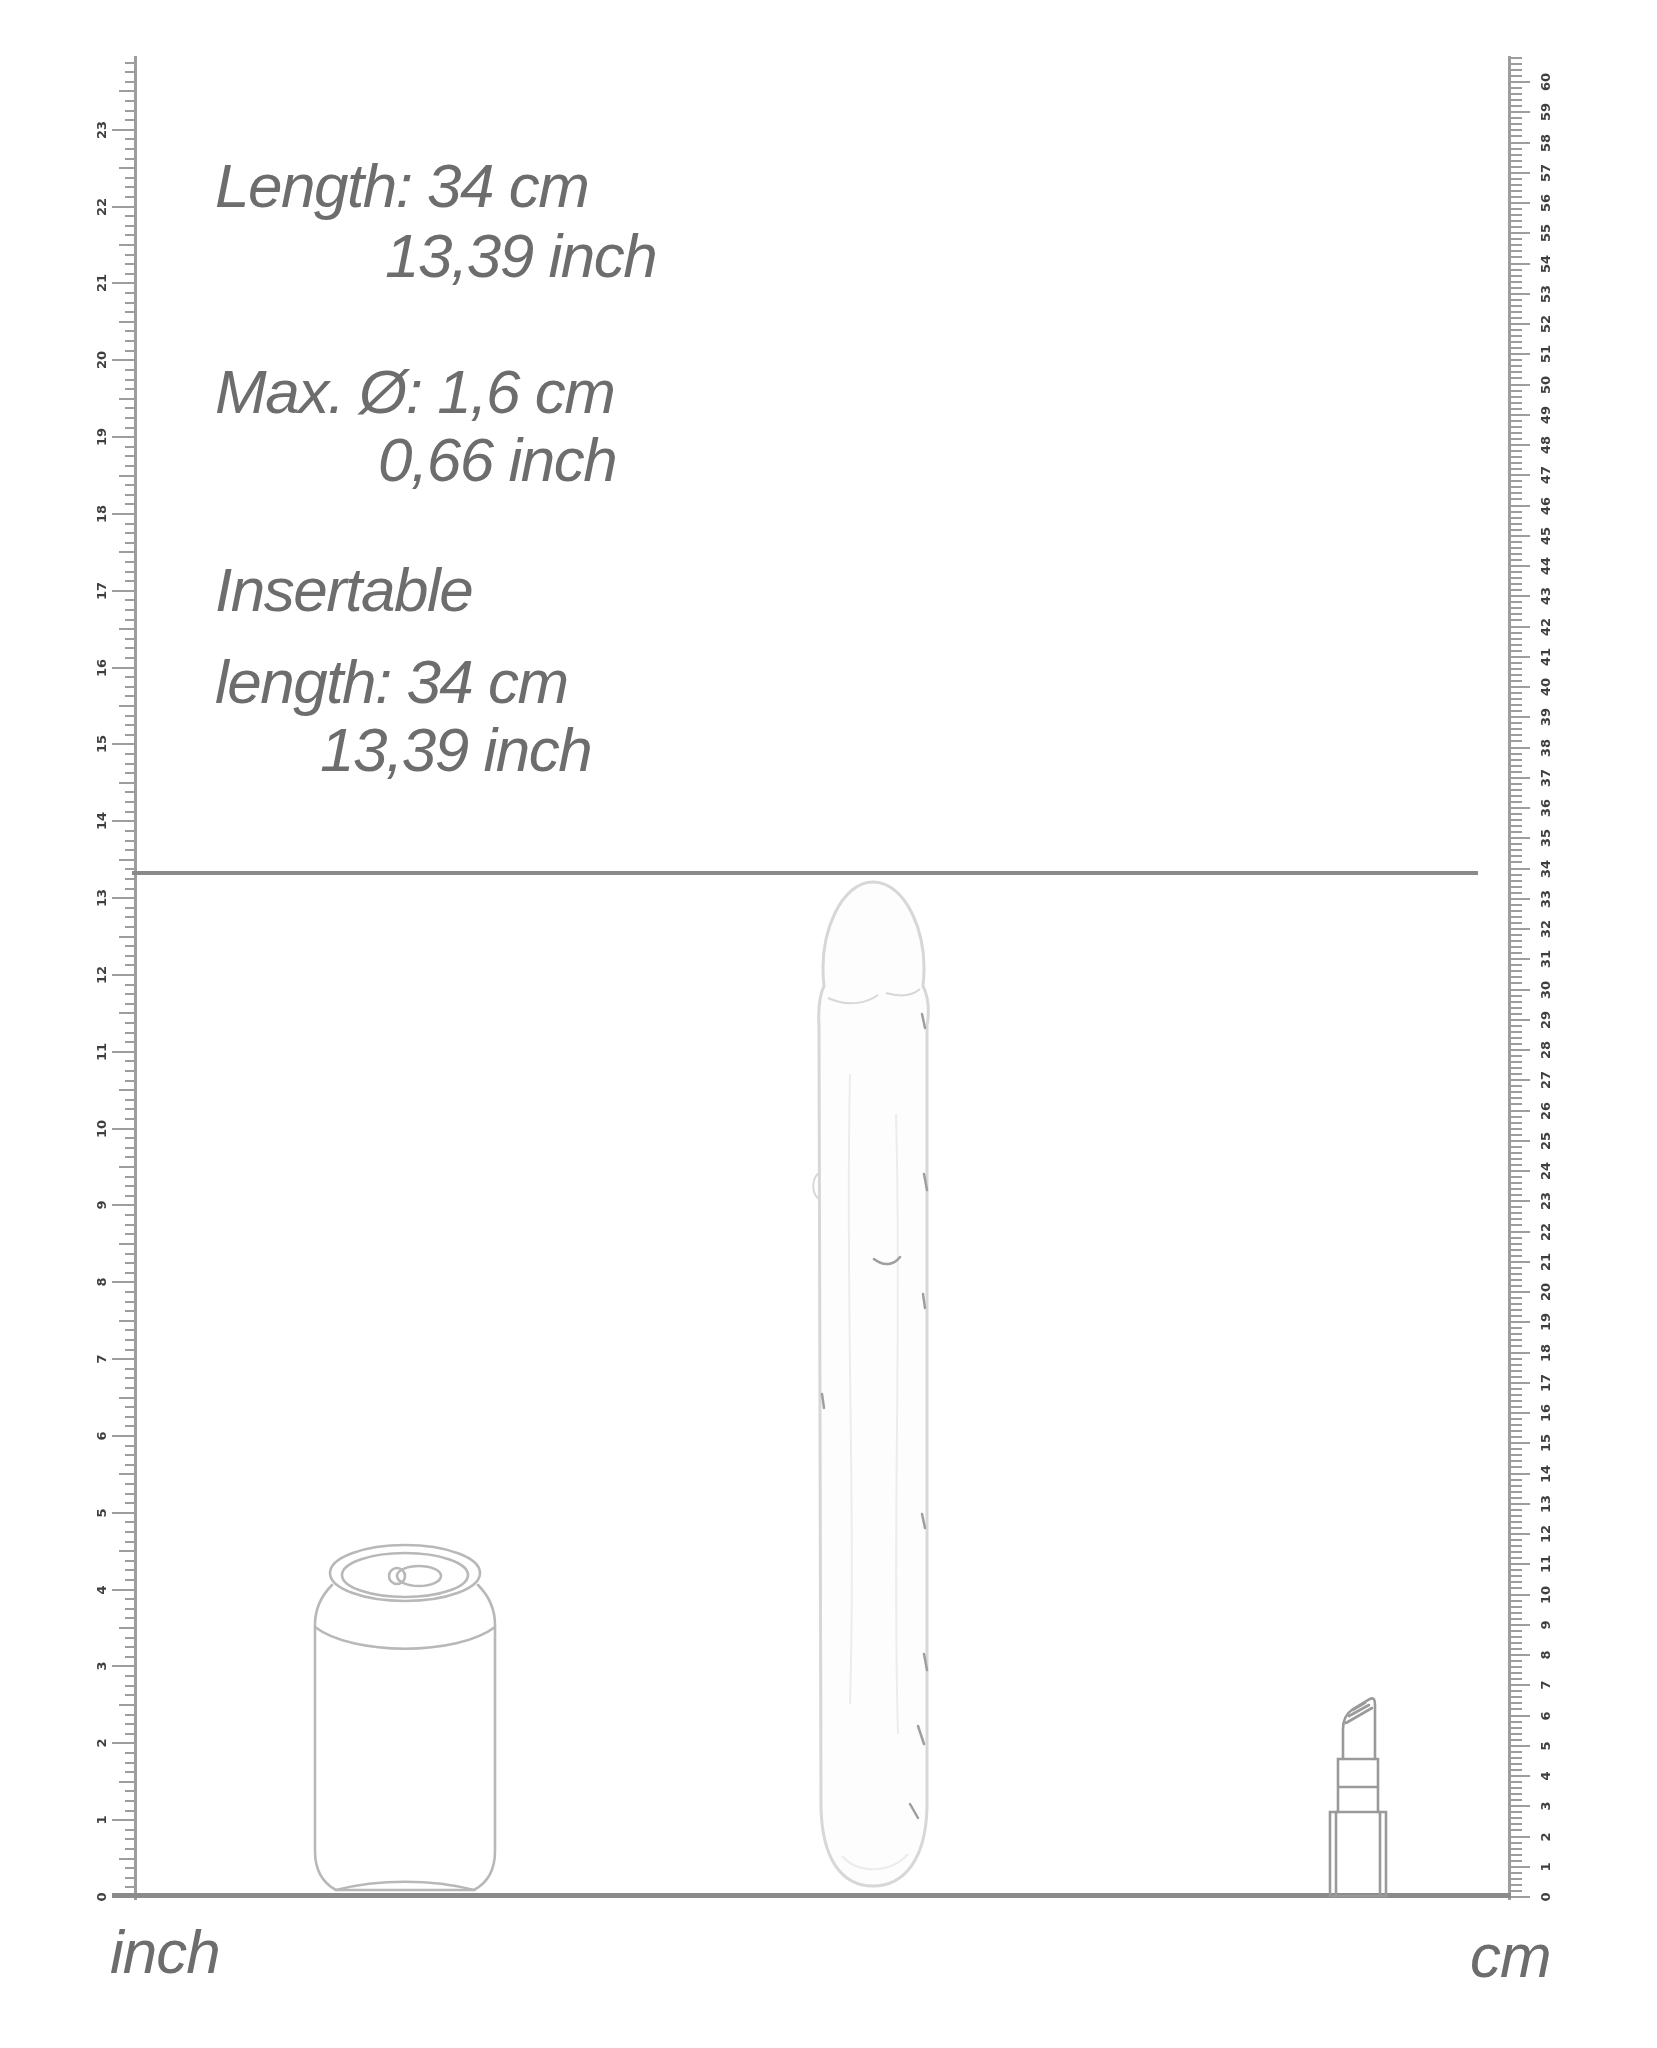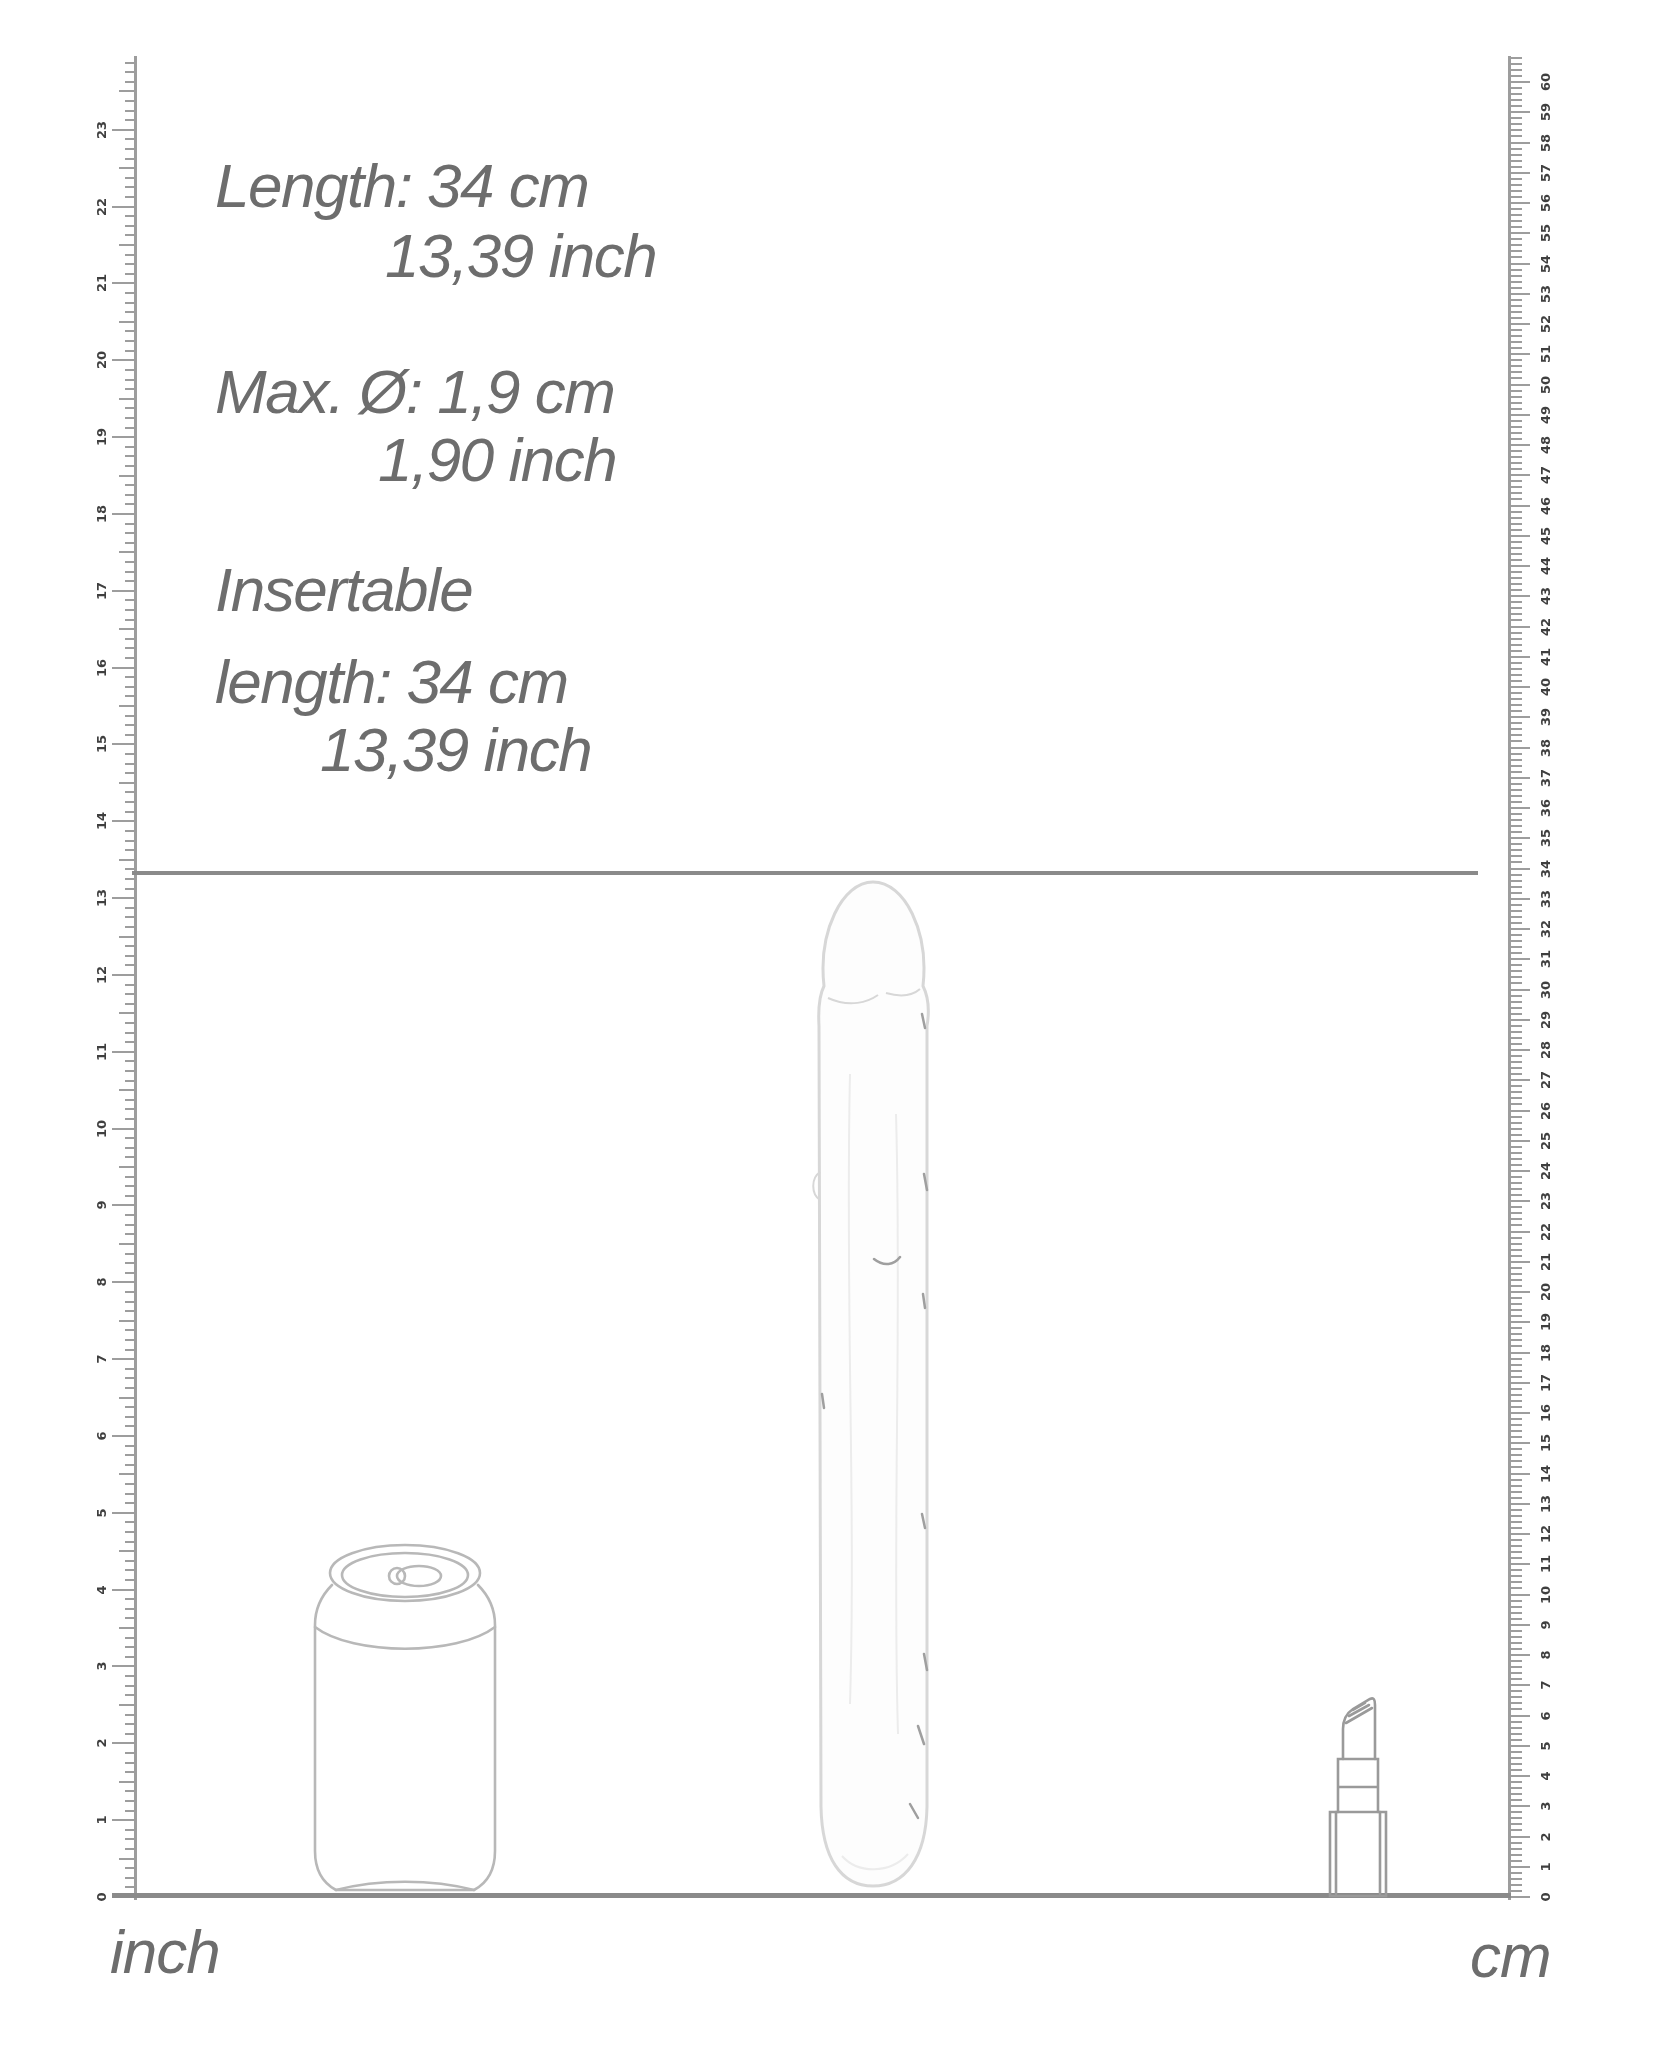--- a/index.html
+++ b/index.html
@@ -646,22 +646,22 @@
       <div class="rnum" style="left: 1545px; top: 112.25px;">59</div>
       <div class="rnum" style="left: 1545px; top: 82px;">60</div>
     </div>
 
   <div class="divider"></div>
   <div class="baseline"></div>
 
   <div>
     <div class="spec l1">Length: 34 cm</div>
     <div class="spec l2">13,39 inch</div>
-    <div class="spec l3">Max. Ø: 1,9 cm</div>
-    <div class="spec l4">1,90 inch</div>
+    <div class="spec l3">Max. Ø: 1,6 cm</div>
+    <div class="spec l4">0,66 inch</div>
     <div class="spec l5">Insertable</div>
     <div class="spec l6">length: 34 cm</div>
     <div class="spec l7">13,39 inch</div>
   </div>
 
   <svg class="can-svg" width="194" height="362" viewBox="0 0 194 362">
     <ellipse class="can-stroke" cx="97" cy="38" rx="75" ry="28"></ellipse>
     <ellipse class="can-stroke" cx="97" cy="40" rx="63" ry="22"></ellipse>
     <ellipse class="can-stroke" cx="111" cy="41" rx="22" ry="10"></ellipse>
     <circle class="can-stroke" cx="89" cy="41" r="8"></circle>

